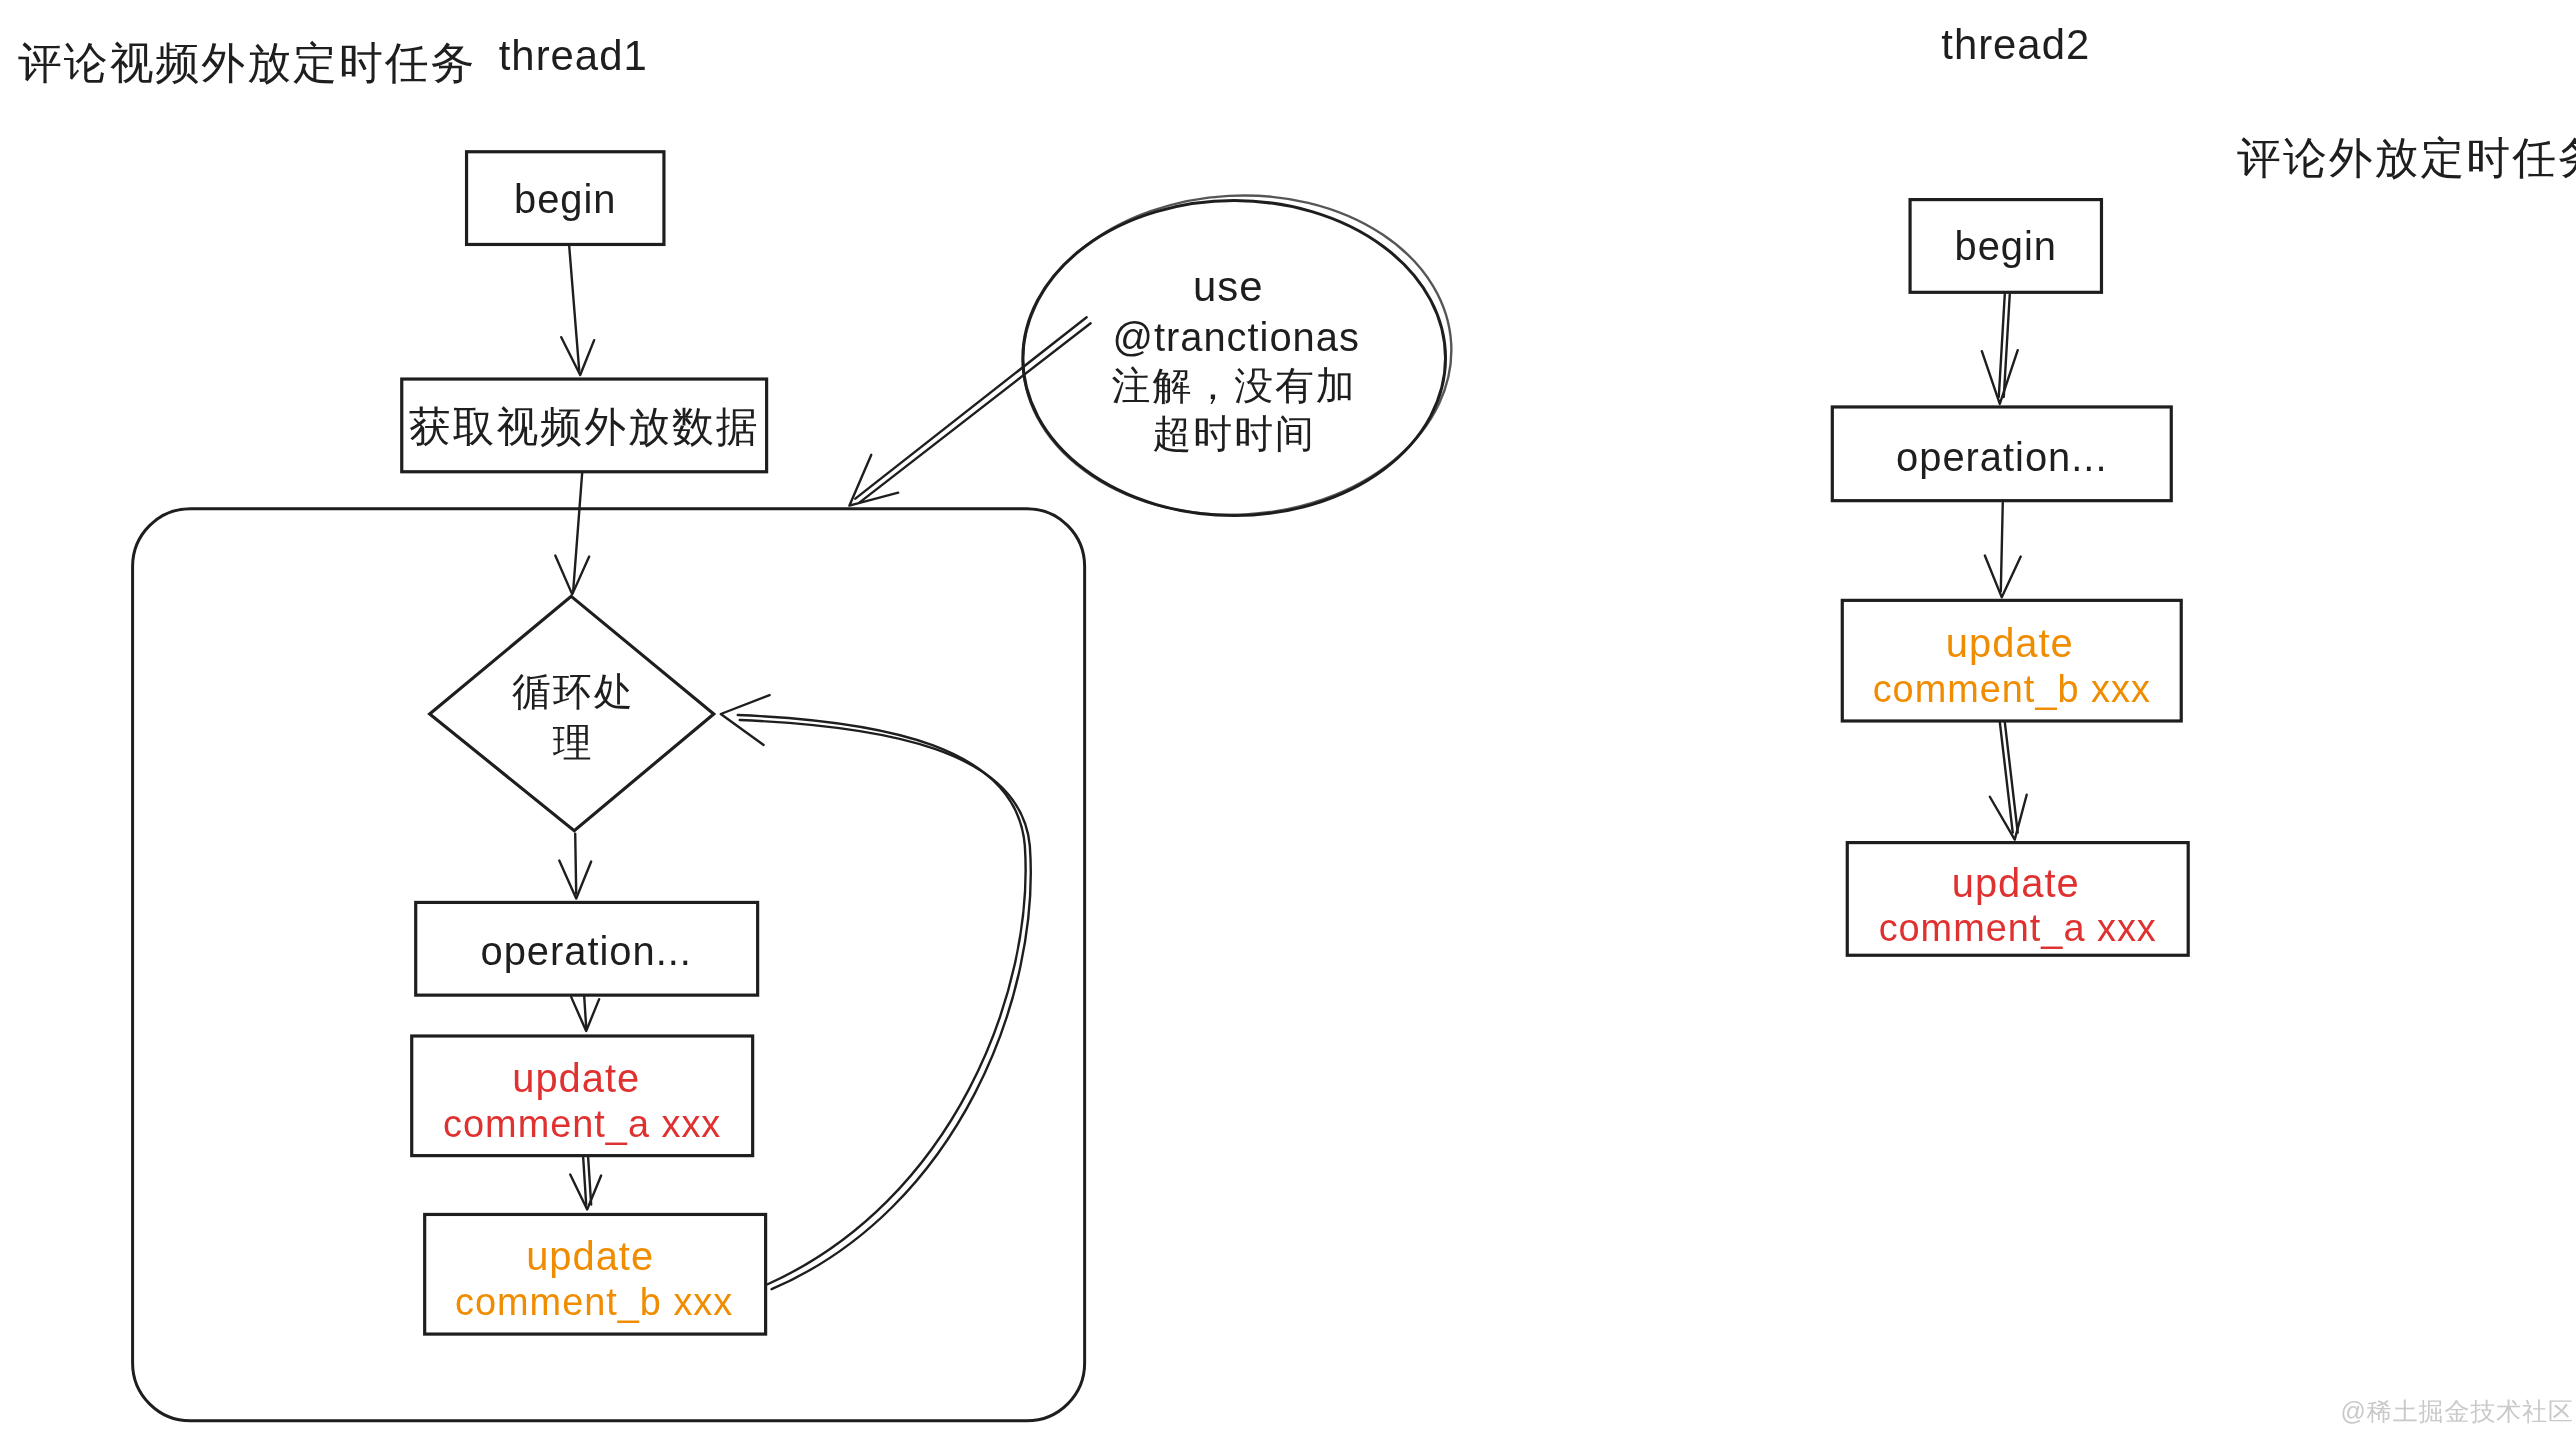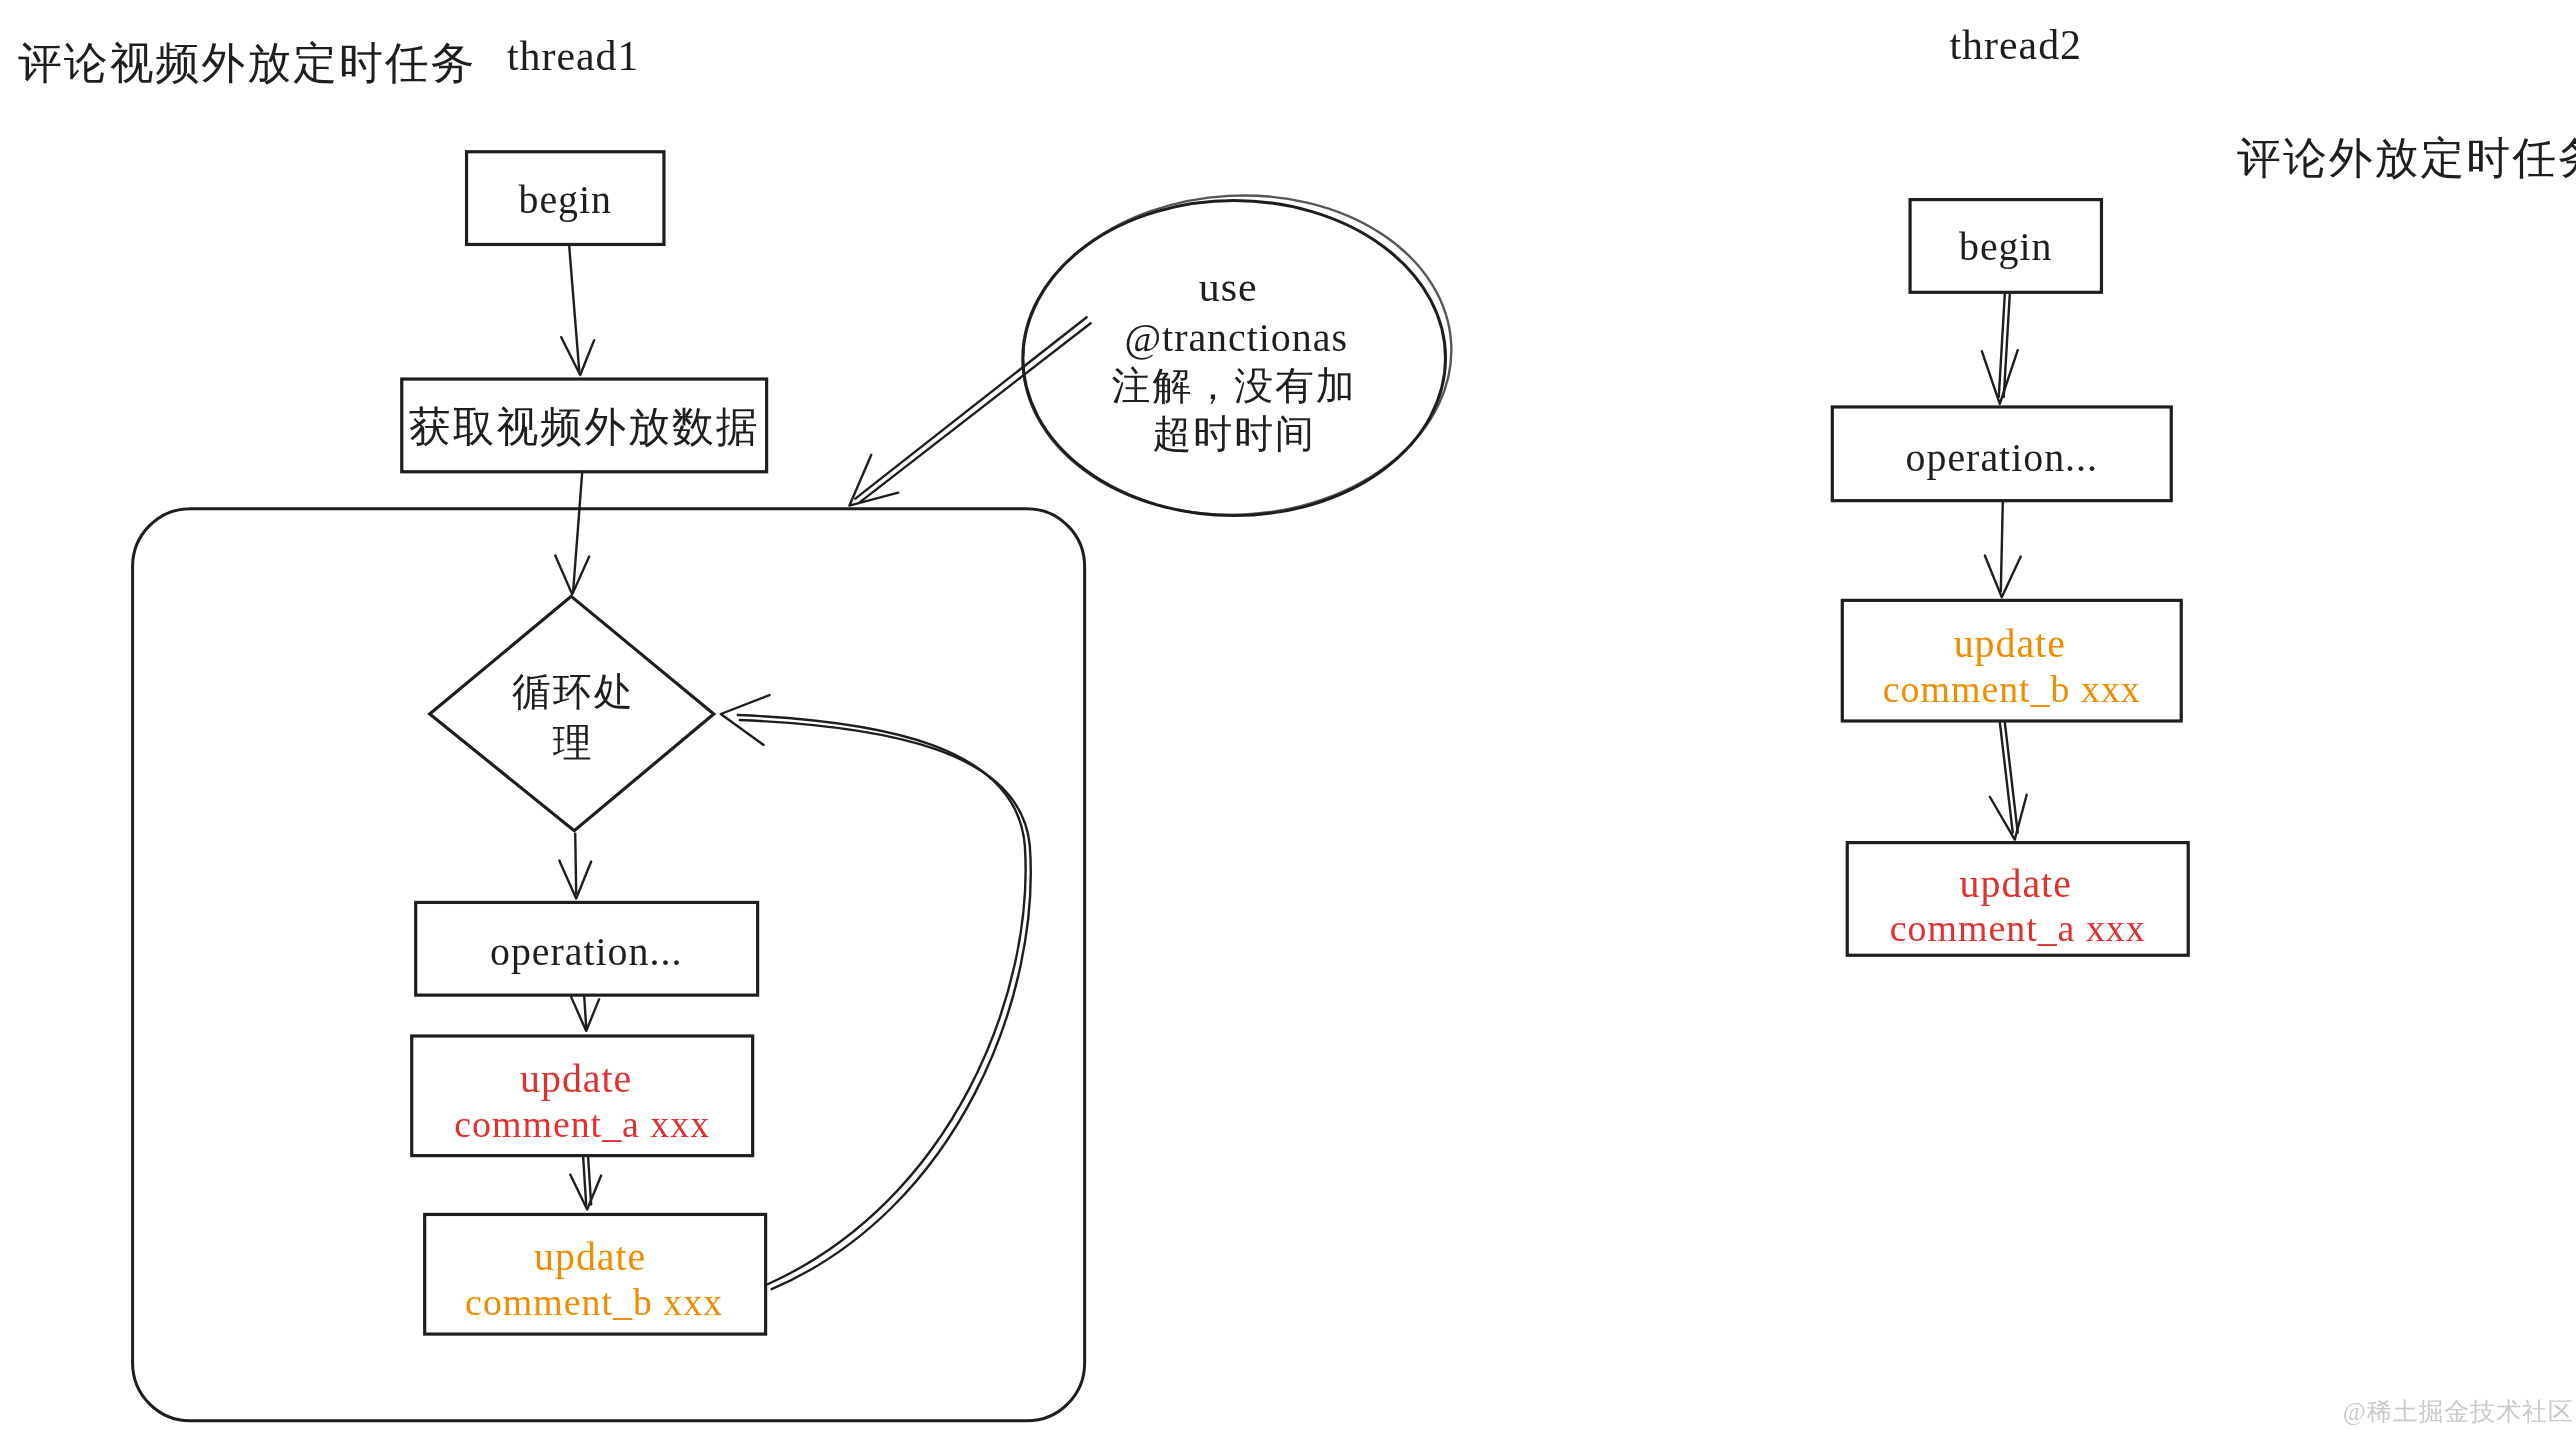--- a/index.html
+++ b/index.html
@@ -8,21 +8,21 @@
     --orange:#f08c00;
     --wm:#c9c9c9;
     --bg:#ffffff;
   }
   html,body{margin:0;padding:0;background:var(--bg);}
   .stage{
     position:relative;
     width:2576px;height:1431px;
     background:var(--bg);
     overflow:hidden;
-    font-family:Liberation Serif, serif;
+    font-family:Liberation Sans, sans-serif;
   }
   svg{position:absolute;left:0;top:0;}
   .stroke{fill:none;stroke:var(--ink);stroke-width:3;stroke-linecap:round;stroke-linejoin:round;}
   .stroke-thin{fill:none;stroke:var(--ink);stroke-width:2.4;stroke-linecap:round;stroke-linejoin:round;}
   .nodebox{fill:#ffffff;stroke:var(--ink);stroke-width:3.2;}
   .container{fill:none;stroke:var(--ink);stroke-width:3;}
   text{fill:var(--ink);}
   .cn-title{font-size:44px;letter-spacing:2px;}
   .cn{font-size:42px;letter-spacing:2px;}
   .cn-sm{font-size:39px;letter-spacing:2px;}

